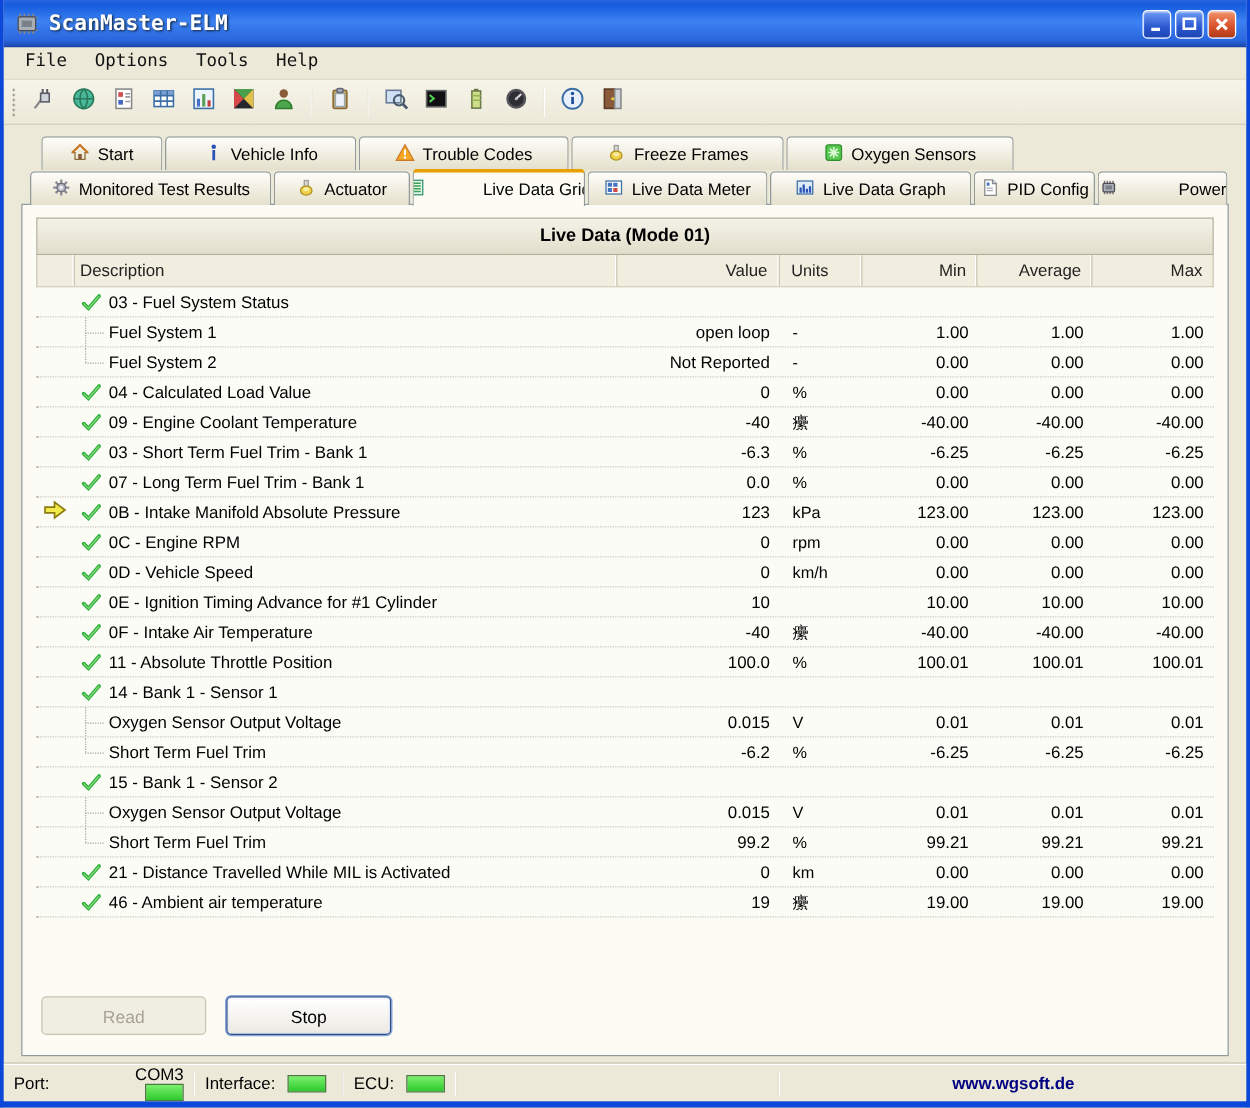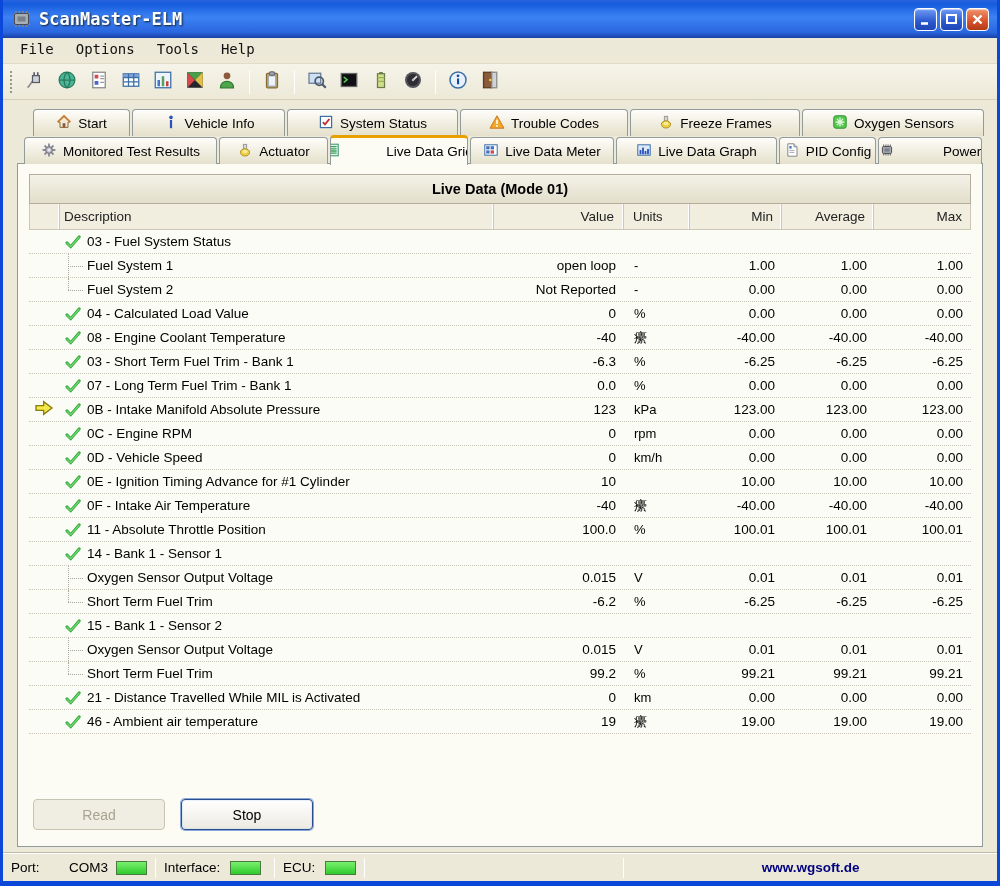--- a/index.html
+++ b/index.html
@@ -293,27 +293,20 @@
             </svg></span>
           <span>Start</span>
         </div>
         <div class="tab" style="width: 153px;">
           <span><svg viewBox="0 0 16 16" width="16" height="16">
               <rect x="6.9" y="6" width="2.2" height="8.2" fill="#2a52b8"></rect>
               <circle cx="8" cy="3.4" r="1.8" fill="#2a52b8"></circle>
             </svg></span>
           <span>Vehicle Info</span>
         </div>
-        <div class="tab" style="width: 171px;">
-          <span><svg viewBox="0 0 16 16" width="16" height="16">
-              <rect x="2.4" y="2.4" width="11.2" height="11.2" fill="#fff" stroke="#3a6ea5" stroke-width="1.2"></rect>
-              <path d="M4.8 8.2 l2.2 2.2 4.4-5.4" stroke="#c03030" stroke-width="1.9" fill="none"></path>
-            </svg></span>
-          <span>System Status</span>
-        </div>
         <div class="tab" style="width: 168px;">
           <span><svg viewBox="0 0 16 16" width="16" height="16">
               <path d="M8 1.8 L15 14.2 H1z" fill="#f5a623" stroke="#c87828"></path>
               <rect x="7.2" y="5.6" width="1.6" height="4.4" fill="#fff"></rect>
               <circle cx="8" cy="12" r="1" fill="#fff"></circle>
             </svg></span>
           <span>Trouble Codes</span>
         </div>
         <div class="tab" style="width: 170px; margin-top: 39px;">
           <span><svg viewBox="0 0 16 16" width="16" height="16">
@@ -473,21 +466,21 @@
             </div>
             <div class="grid-row">
               <div class="c-ind arrow-ind"></div>
               <div class="c-desc">
                 <span class="checkcell">
                   <svg viewBox="0 0 16 16" width="16" height="16">
                     <path d="M2.6 8.8 L6 12.2 L13.6 3.4" stroke="#2fae38" stroke-width="2.6" fill="none" stroke-linecap="round"></path>
                     <path d="M2.6 8.8 L6 12.2 L13.6 3.4" stroke="#7cd87c" stroke-width="1" fill="none"></path>
                   </svg>
                 </span>
-                <span>08 - Engine Coolant Temperature</span>
+                <span>09 - Engine Coolant Temperature</span>
               </div>
               <div class="c-value">-40</div>
               <div class="c-units">癳</div>
               <div class="c-min">-40.00</div>
               <div class="c-avg">-40.00</div>
               <div class="c-max">-40.00</div>
             </div>
             <div class="grid-row">
               <div class="c-ind arrow-ind"></div>
               <div class="c-desc">
@@ -757,21 +750,21 @@
       <div class="btnrow">
         <button class="btn disabled">Read</button>
         <button class="btn primary">Stop</button>
       </div>
     </div>
   </div>
 
   <div class="statusbar">
     <div class="sb-sec sb-port">
       <span>Port:</span>
-      <span style="display:flex;align-items:center;">
+      <span style="display:flex;align-items:center;flex-direction:column;">
         <span>COM3</span>
         <span class="led"></span>
       </span>
     </div>
     <span class="sb-sep"></span>
     <div class="sb-sec sb-iface">
       <span>Interface:</span>
       <span class="led"></span>
     </div>
     <span class="sb-sep"></span>

